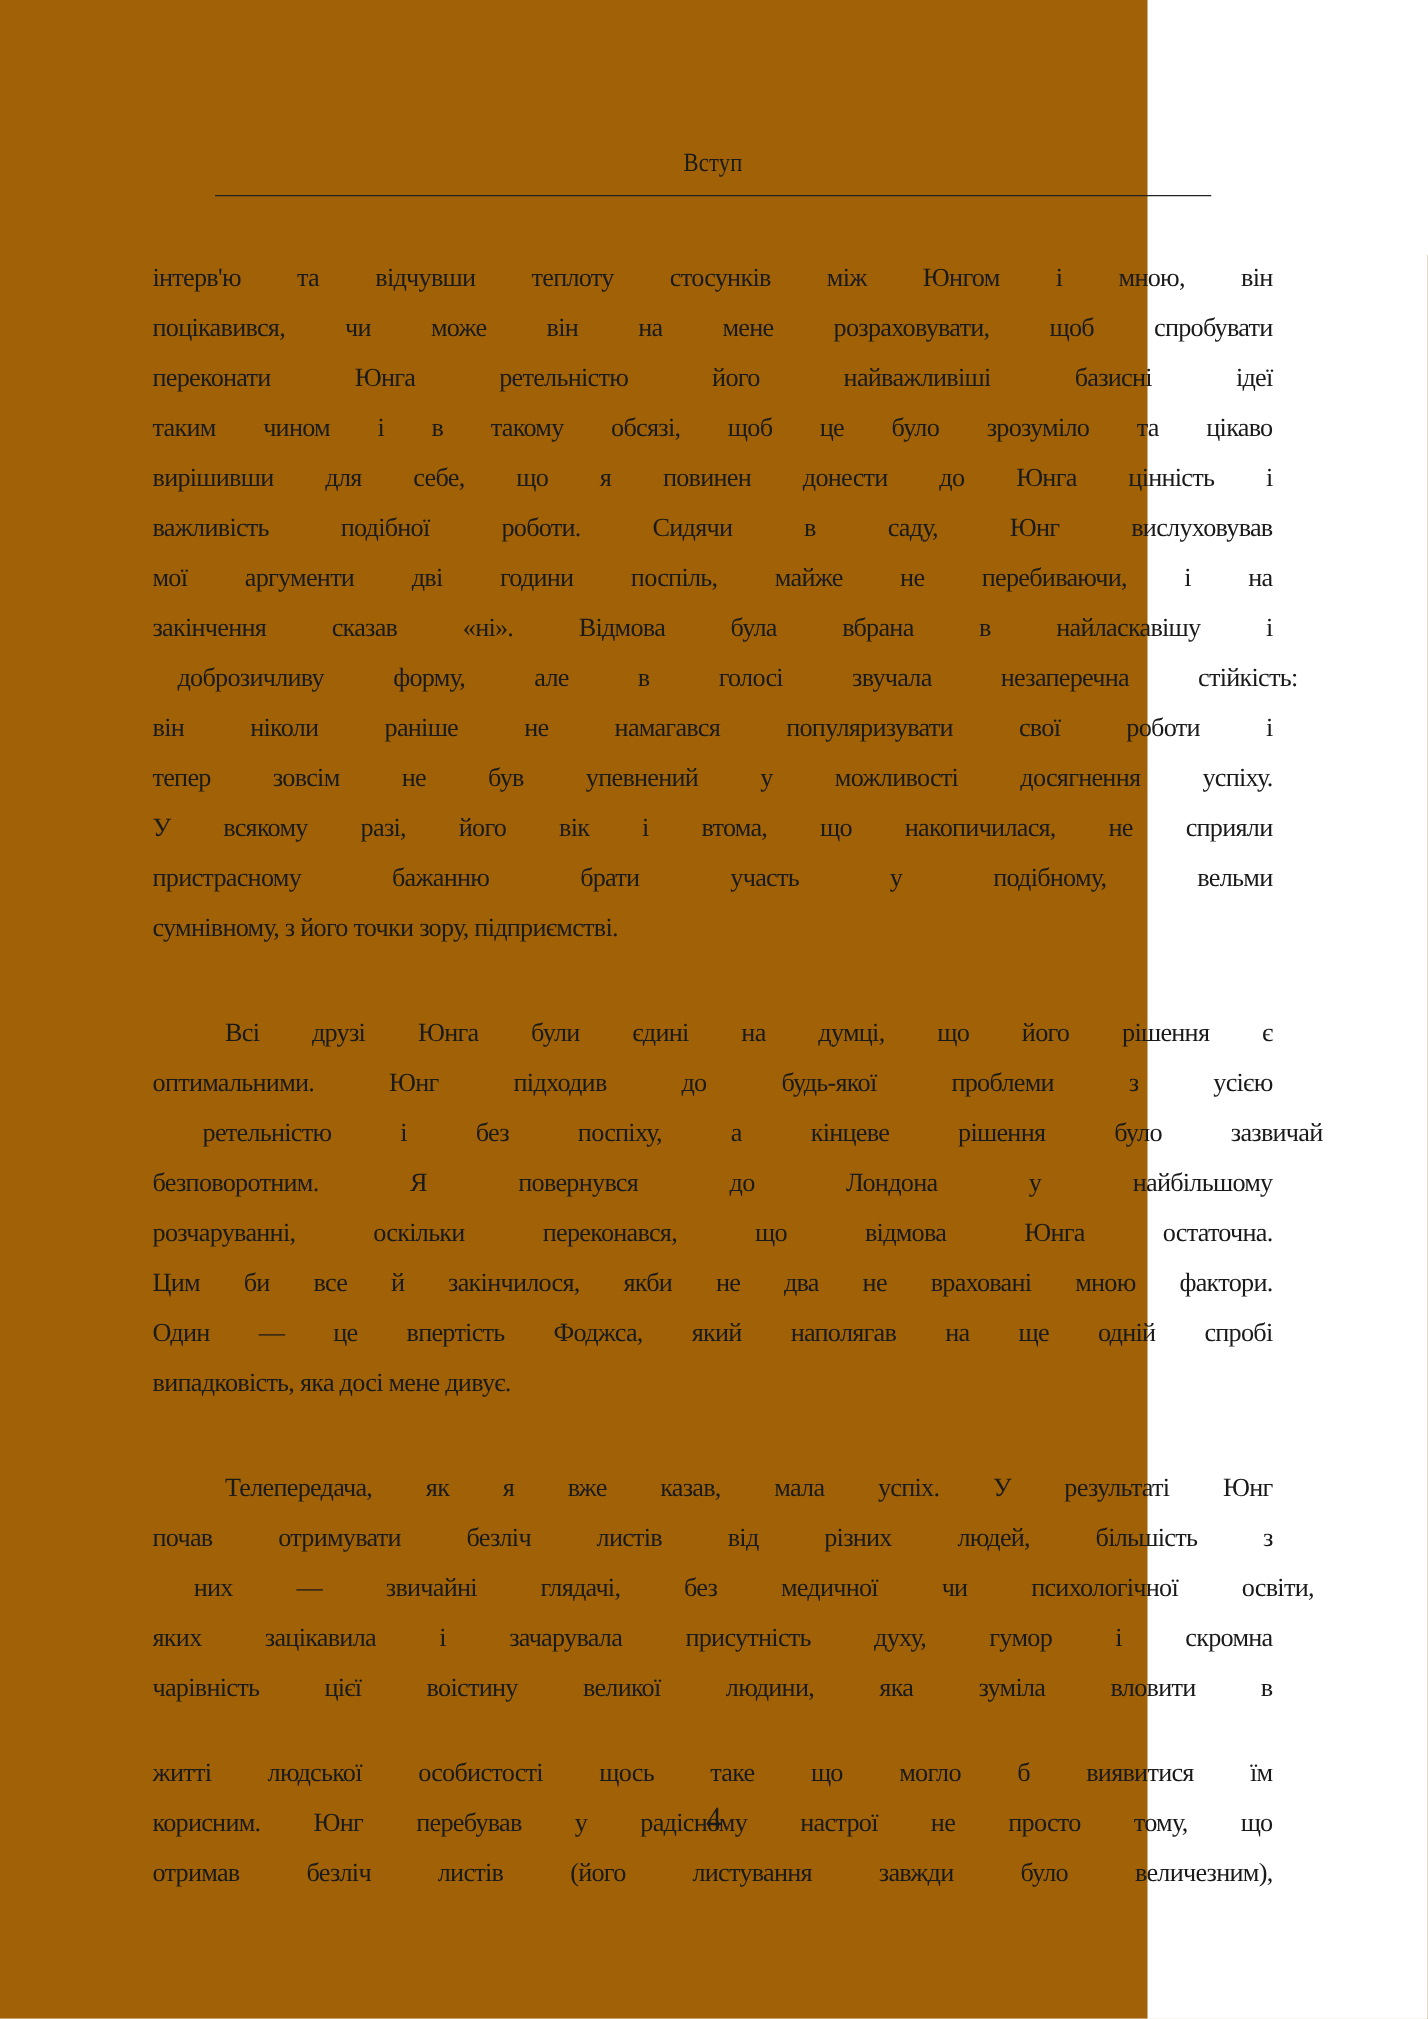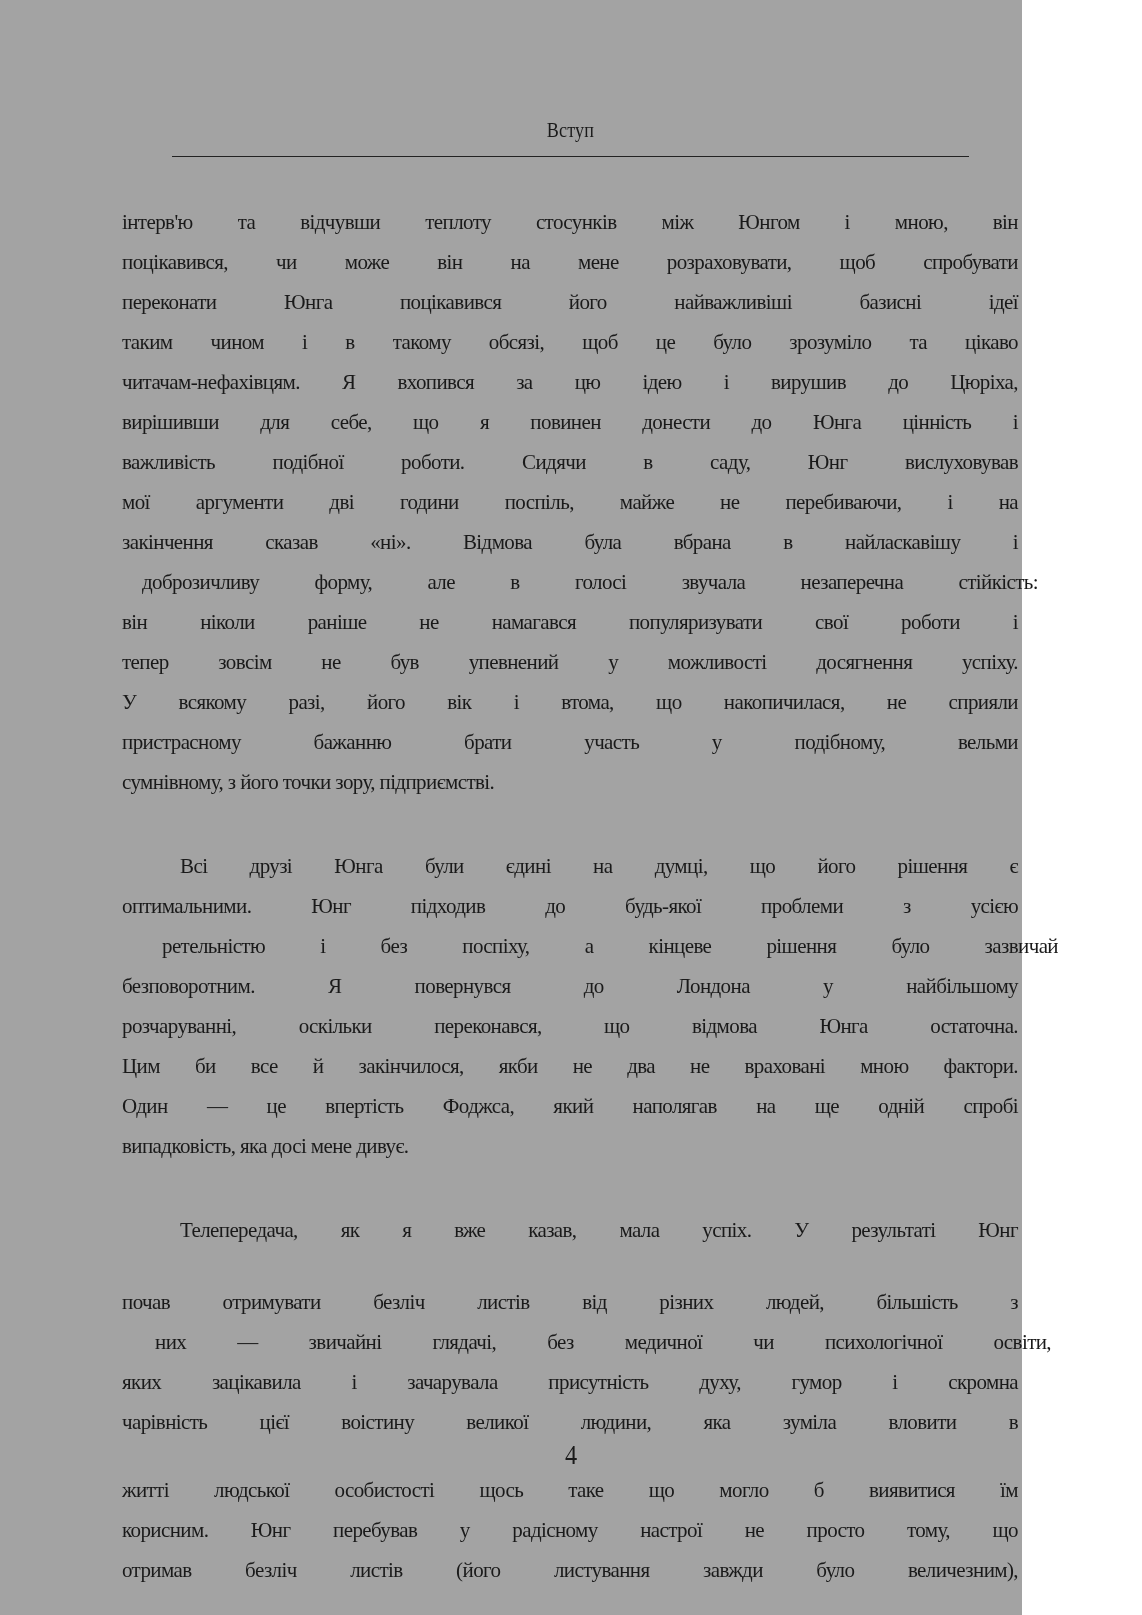--- a/index.html
+++ b/index.html
@@ -11,23 +11,23 @@
       width: 1142px;
       height: 1615px;
       position: relative;
       overflow: hidden;
       font-family: "Liberation Serif", "DejaVu Serif", serif;
       color: #1a1a1a;
     }
     .page {
       position: absolute;
       left: 0; top: 0;
-      width: 1022px;
+      width: 918px;
       height: 1615px;
-      background: #a3a3a3;
+      background: #a16207;
     }
     .running-head {
       position: absolute;
       left: 172px;
       width: 797px;
       top: 118px;
       text-align: center;
       font-size: 21px;
       letter-spacing: 0.2px;
       transform: scaleX(0.86);
@@ -83,23 +83,22 @@
 
 <div class="page">
   <div class="running-head">Вступ</div>
   <div class="head-rule"></div>
 
   <div class="body-text">
 
     <div>
       <div class="line" style="display: block; width: 896px;">інтерв'ю та відчувши теплоту стосунків між Юнгом і мною, він</div>
       <div class="line" style="display: block; width: 896px;">поцікавився, чи може він на мене розраховувати, щоб спробувати</div>
-      <div class="line" style="display: block; width: 896px;">переконати Юнга поцікавився його найважливіші базисні ідеї</div>
+      <div class="line" style="display: block; width: 896px;">переконати Юнга ретельністю його найважливіші базисні ідеї</div>
       <div class="line" style="display: block; width: 896px;">таким чином і в такому обсязі, щоб це було зрозуміло та цікаво</div>
-      <div class="line" style="display: block; width: 896px;">читачам-нефахівцям. Я вхопився за цю ідею і вирушив до Цюріха,</div>
       <div class="line" style="display: block; width: 896px;">вирішивши для себе, що я повинен донести до Юнга цінність і</div>
       <div class="line" style="display: block; width: 896px;">важливість подібної роботи. Сидячи в саду, Юнг вислуховував</div>
       <div class="line" style="display: block; width: 896px;">мої аргументи дві години поспіль, майже не перебиваючи, і на</div>
       <div class="line" style="display: block; width: 896px;">закінчення сказав «ні». Відмова була вбрана в найласкавішу і</div>
       <div class="line" style="display: block; width: 896px; margin-left: 20px;">доброзичливу форму, але в голосі звучала незаперечна стійкість:</div>
       <div class="line" style="display: block; width: 896px;">він ніколи раніше не намагався популяризувати свої роботи і</div>
       <div class="line" style="display: block; width: 896px;">тепер зовсім не був упевнений у можливості досягнення успіху.</div>
       <div class="line" style="display: block; width: 896px;">У всякому разі, його вік і втома, що накопичилася, не сприяли</div>
       <div class="line" style="display: block; width: 896px;">пристрасному бажанню брати участь у подібному, вельми</div>
       <div class="line last" style="display: block; width: 896px;">сумнівному, з його точки зору, підприємстві.</div>
@@ -115,21 +114,21 @@
       <div class="line" style="display: block; width: 896px;">розчаруванні, оскільки переконався, що відмова Юнга остаточна.</div>
       <div class="line" style="display: block; width: 896px;">Цим би все й закінчилося, якби не два не враховані мною фактори.</div>
       <div class="line" style="display: block; width: 896px;">Один — це впертість Фоджса, який наполягав на ще одній спробі</div>
       <div class="line last" style="display: block; width: 896px;">випадковість, яка досі мене дивує.</div>
     </div>
 
     <div class="para-gap"></div>
 
     <div>
       <div class="line indent" style="display: block; width: 896px;">Телепередача, як я вже казав, мала успіх. У результаті Юнг</div>
-      <div class="line" style="display: block; width: 896px; margin-top: 32px;">почав отримувати безліч листів від різних людей, більшість з</div>
+      <div class="line" style="display: block; width: 896px;">почав отримувати безліч листів від різних людей, більшість з</div>
       <div class="line" style="display: block; width: 896px; margin-left: 33px;">них — звичайні глядачі, без медичної чи психологічної освіти,</div>
       <div class="line" style="display: block; width: 896px;">яких зацікавила і зачарувала присутність духу, гумор і скромна</div>
       <div class="line" style="display: block; width: 896px;">чарівність цієї воістину великої людини, яка зуміла вловити в</div>
       <div class="line" style="display: block; width: 896px; margin-top: 28px;">житті людської особистості щось таке що могло б виявитися їм</div>
       <div class="line" style="display: block; width: 896px;">корисним. Юнг перебував у радісному настрої не просто тому, що</div>
       <div class="line" style="display: block; width: 896px;">отримав безліч листів (його листування завжди було величезним),</div>
     </div>
   </div>
 
   <div class="folio">4</div>

